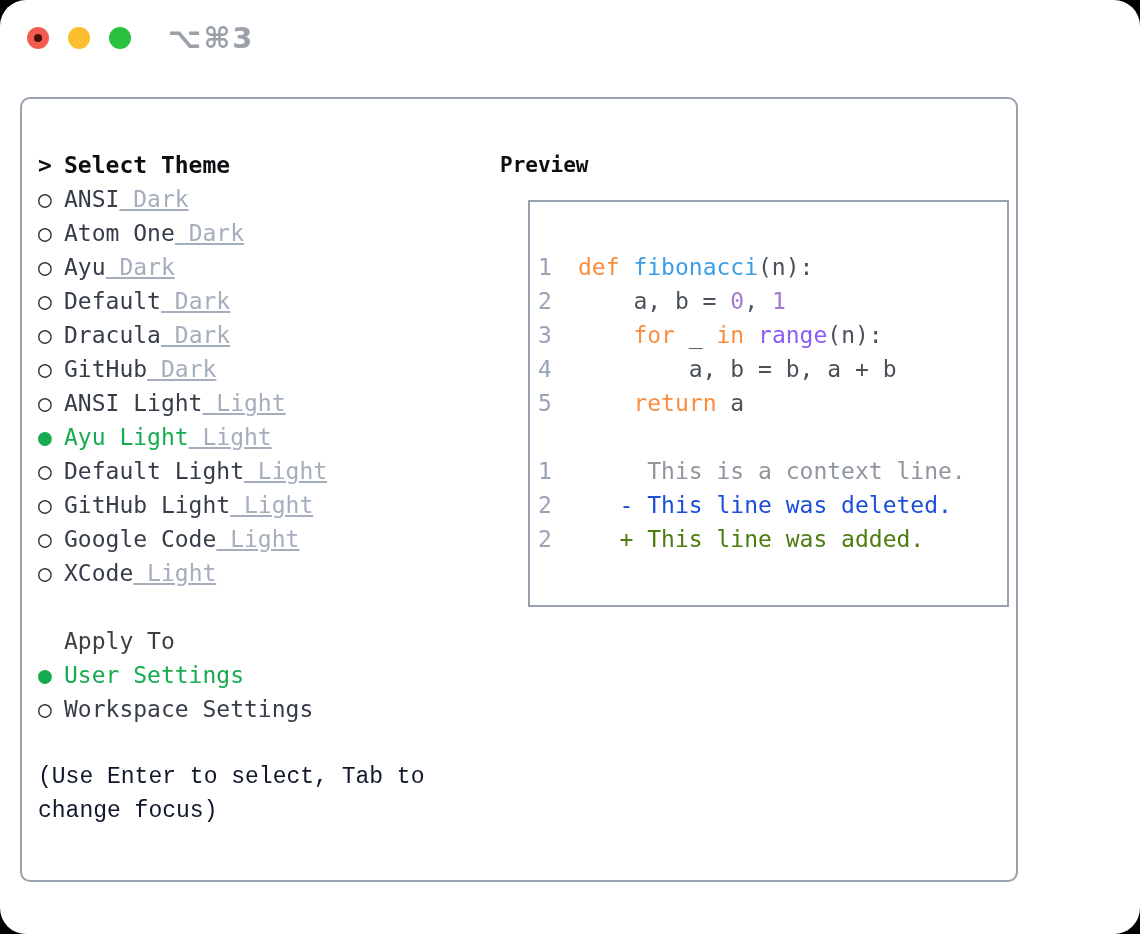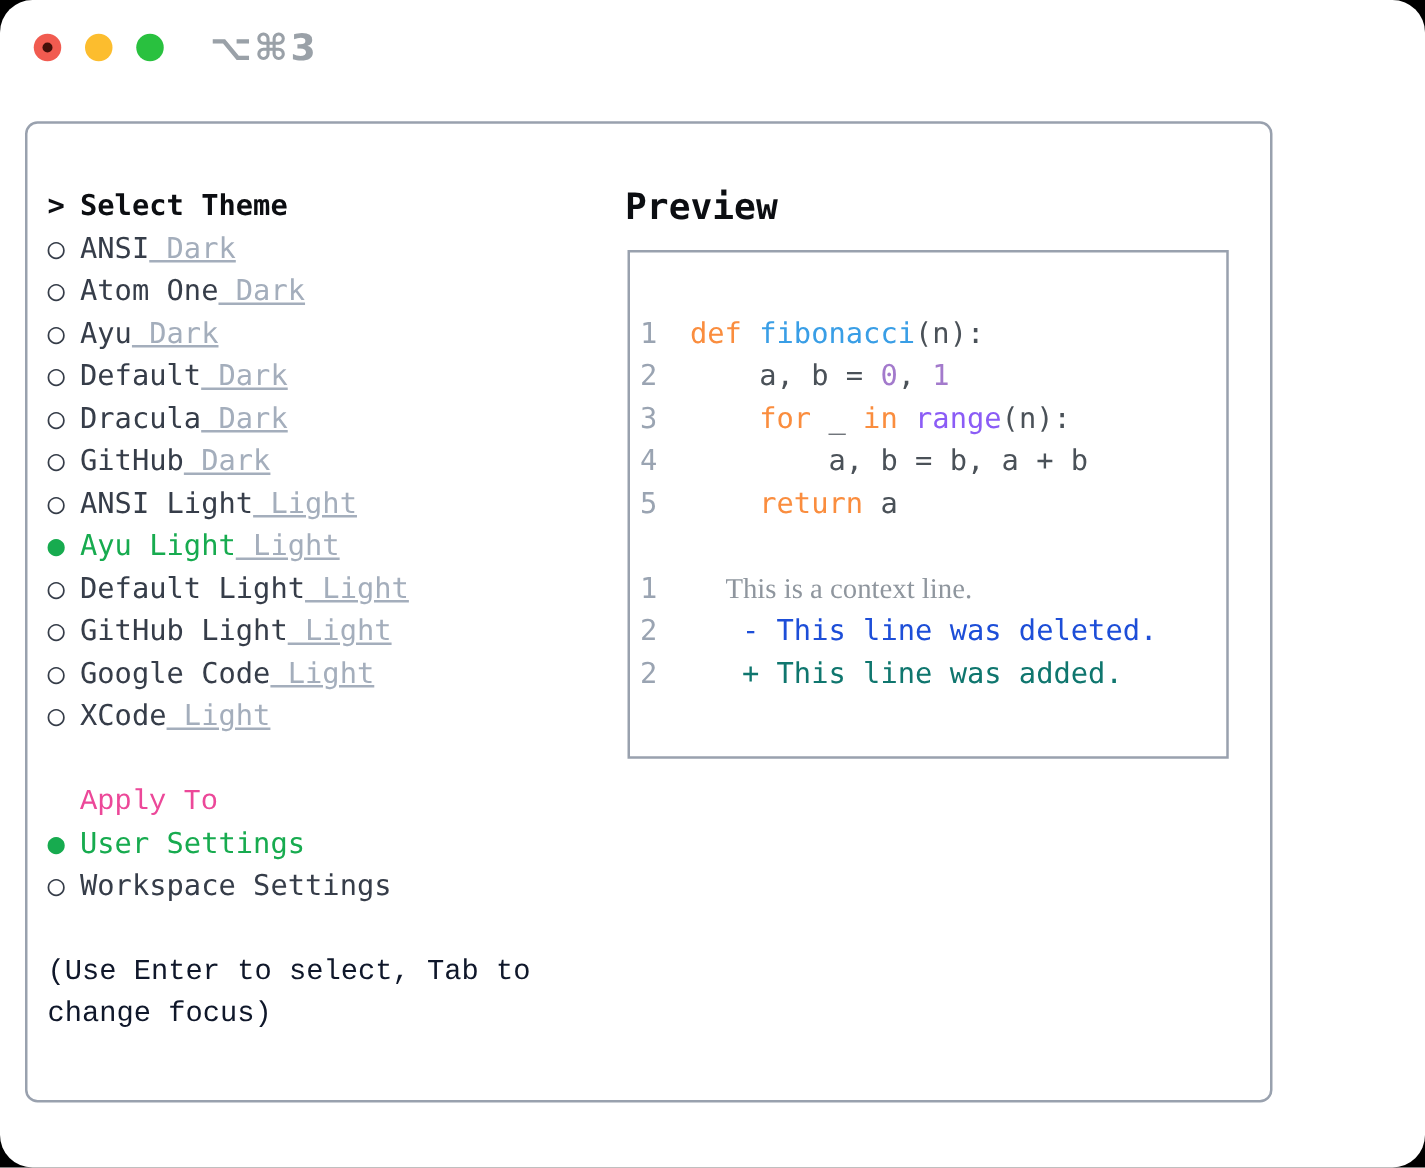--- a/index.html
+++ b/index.html
@@ -36,47 +36,47 @@
     border:2px solid #99a1ae;border-radius:10px;background:#fff;
   }
   
   .list{
     position:absolute;left:16px;top:49px;
     font-size:23px;line-height:34px;white-space:pre;color:#363d49;
   }
   .row{height:34px;display:flex;}
   .bullet{display:inline-block;width:26px;color:#363d49;}
   .row.header .bullet,.row.header .name{font-weight:700;color:#0c0e12;}
-  .row.section .name{color:#ec4899;font-family:Liberation Mono, monospace;}
+  .row.section .name{color:#404040;}
   .row.sel .bullet,.row.sel .name{color:#17ab4f;}
   .variant{color:#a4aebc;text-decoration:underline;}
   .row.help{color:#0f172a;font-family:Liberation Mono, monospace;}
   
   .preview-label{
     position:absolute;left:478px;top:49px;
-    font-size:29px;line-height:34px;font-weight:700;color:#0c0e12;white-space:pre;
+    font-size:21px;line-height:34px;font-weight:700;color:#0c0e12;white-space:pre;
   }
   .preview-box{
-    position:absolute;left:480px;top:101px;width:477px;height:403px;
+    position:absolute;left:506px;top:101px;width:477px;height:403px;
     border:2px solid #99a1ae;background:#fff;
   }
   .code{
     position:absolute;left:8px;top:48px;
     font-size:23px;line-height:34px;white-space:pre;
   }
   .cline{height:34px;}
   .ln{display:inline-block;width:40px;color:#9aa4b2;}
   .kw{color:#fa8d3e;}
   .fn{color:#399ee6;}
   .call{color:#8b5cf6;}
   .num{color:#a37acc;}
   .fg{color:#4a5158;}
-  .ctx{color:#8f969e;font-family:Liberation Serif, serif;}
+  .ctx{color:#8f969e;}
   .del{color:#1d4ed8;}
-  .add{color:#0f766e;text-align:right;}
+  .add{color:#4d7c0f;text-align:right;}
 </style>
 </head>
 <body>
 
 <div class="window">
   <div class="titlebar">
     <span class="light red">
       <span class="dot"></span>
     </span>
     <span class="light yellow"></span>

